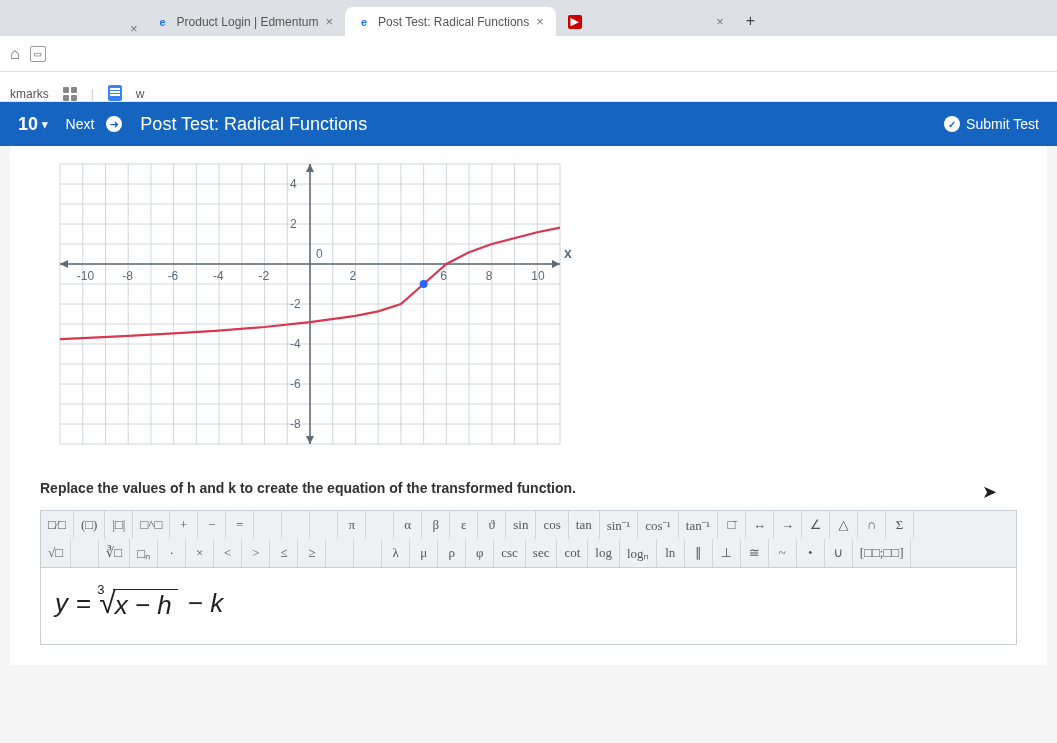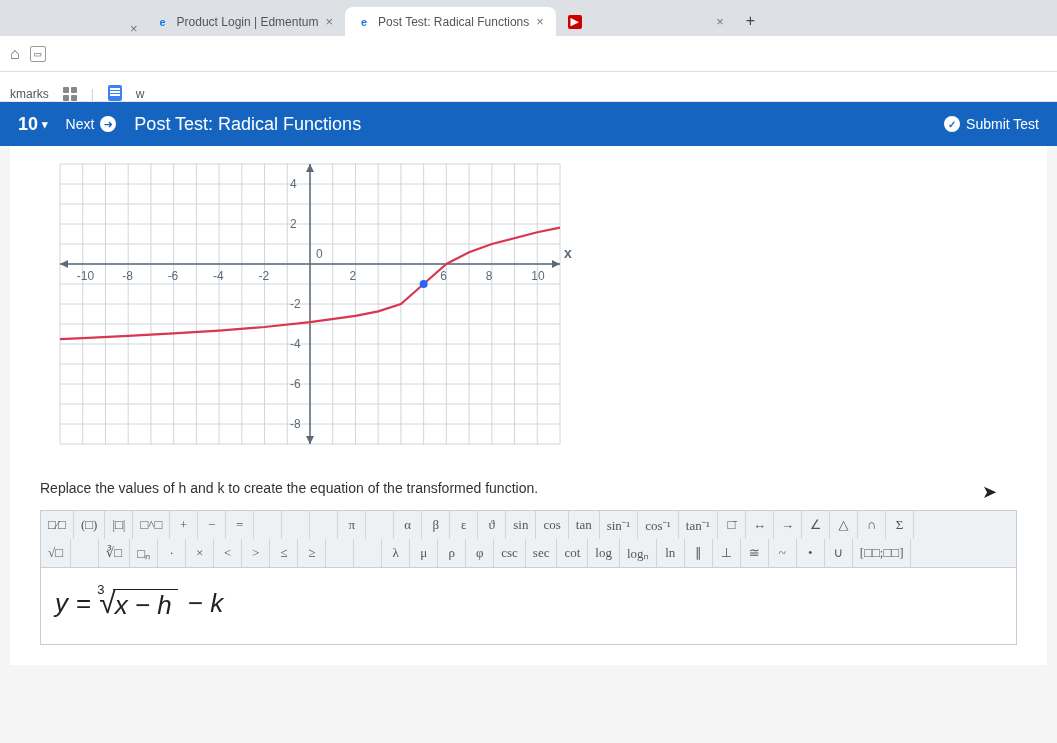--- a/index.html
+++ b/index.html
@@ -22,37 +22,37 @@
 
 .bm-bar { display:flex; align-items:flex-end; background:#fff; height:30px; padding:0 10px; gap:14px; font-size:12px; color:#555; border-bottom:1px solid #e5e5e5;}
 .bm-grid { display:grid; grid-template-columns:6px 6px; grid-template-rows:6px 6px; gap:2px;}
 .bm-grid span{ background:#888; border-radius:1px;}
 .bm-doc { width:14px;height:16px; background:#3b82f6; border-radius:2px; position:relative;}
 .bm-doc::before{content:'';position:absolute;left:2px;top:3px;right:2px;height:2px;background:#fff;box-shadow:0 3px 0 #fff,0 6px 0 #fff;}
 
 .test-header { display:flex; align-items:center; background:#1565c0; color:#fff; height:44px; padding:0 18px; gap:18px; }
 .q-num { font-size:18px; font-weight:bold; display:flex; align-items:center; gap:4px;}
 .q-num .caret{font-size:11px;}
-.next-btn { display:flex; align-items:center; gap:6px; font-size:14px; color:#fff;}
+.next-btn { display:flex; align-items:center; gap:12px; font-size:14px; color:#fff;}
 .next-arrow{ width:16px;height:16px;background:#fff;color:#1565c0;border-radius:50%;display:flex;align-items:center;justify-content:center;font-size:11px;}
 .test-title{ font-size:18px; flex:1; }
 .submit{ display:flex;align-items:center;gap:6px;font-size:14px;}
 .submit .check{width:16px;height:16px;background:#fff;color:#1565c0;border-radius:50%;display:flex;align-items:center;justify-content:center;font-size:10px;font-weight:bold;}
 
 .content { background:#fff; margin:0 10px; padding:8px 30px 20px; }
 .graph-wrap{ position:relative; width:540px; height:310px; }
 svg.graph{ width:540px; height:310px; }
 .grid-line{ stroke:#cfd6dc; stroke-width:1; }
 .axis-line{ stroke:#5a6a78; stroke-width:1.5; }
 .tick-label{ font-size:12px; fill:#5a6a78; font-family:Arial;}
 .axis-label{ font-size:14px; fill:#5a6a78; font-weight:bold;}
 .curve{ stroke:#d9364f; stroke-width:2.2; fill:none; }
 .point{ fill:#2962ff; }
 
-.prompt{ margin:16px 0 14px; font-size:14px; color:#333; }
+.prompt{ margin:16px 0 14px; font-size:14px; color:#333;font-weight:bold; }
 
 .toolbar{ display:flex; border:1px solid #c9ced4; background:#eef1f4; font-size:13px; color:#555; }
 .tb-col{ display:flex; flex-direction:column; }
 .tb-row{ display:flex; }
 .tb-cell{ padding:5px 7px; min-width:28px; text-align:center; border-right:1px solid #d0d5da; display:flex; align-items:center; justify-content:center; font-family: 'Times New Roman', serif;}
 
 .answer-box{ border:1px solid #c9ced4; border-top:none; padding:18px 14px 24px; background:#fff;}
 .equation{ font-family:'Times New Roman',serif; font-size:26px; font-style:italic; color:#222; display:flex; align-items:center; gap:4px;}
 .root-wrap{ position:relative; display:inline-flex; align-items:center;}
 .root-index{ font-size:13px; position:absolute; left:-2px; top:-4px; font-style:normal;}

